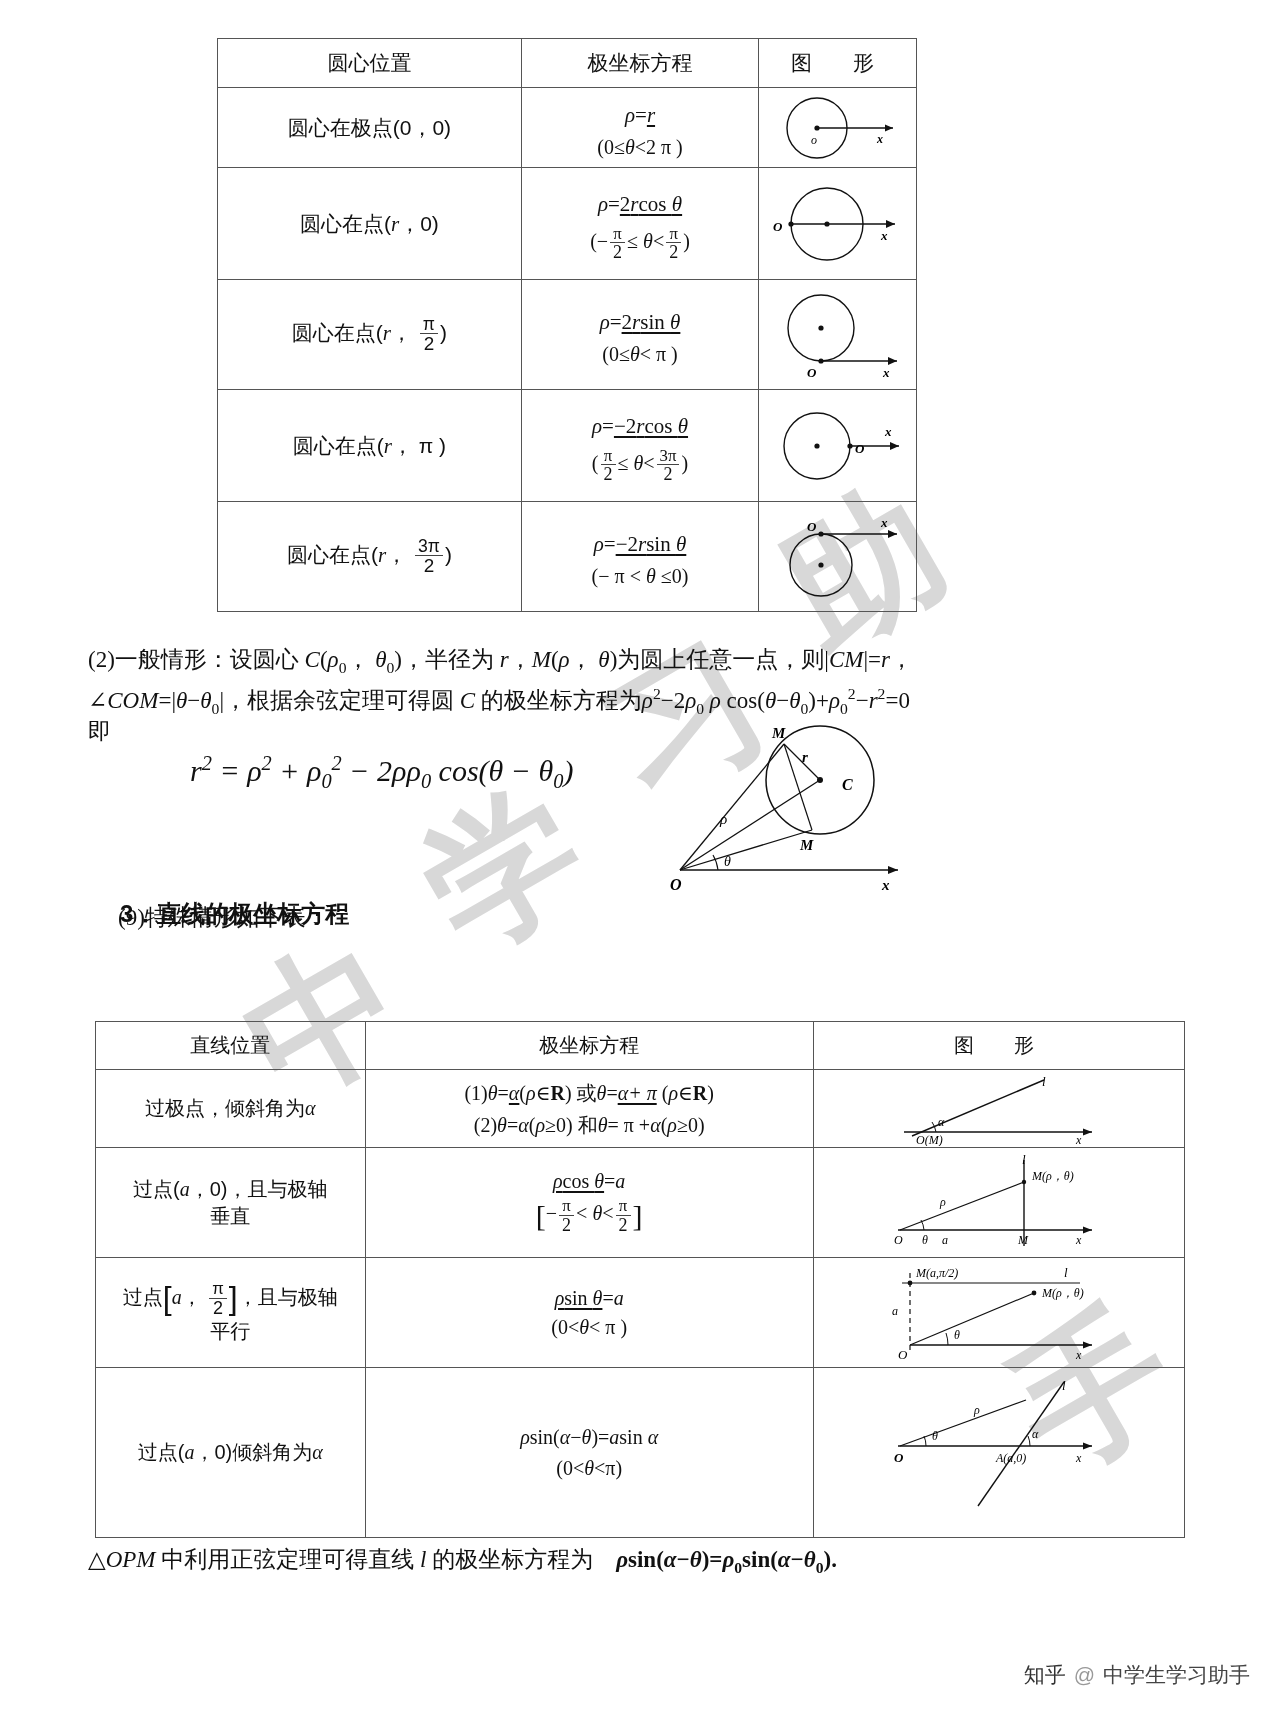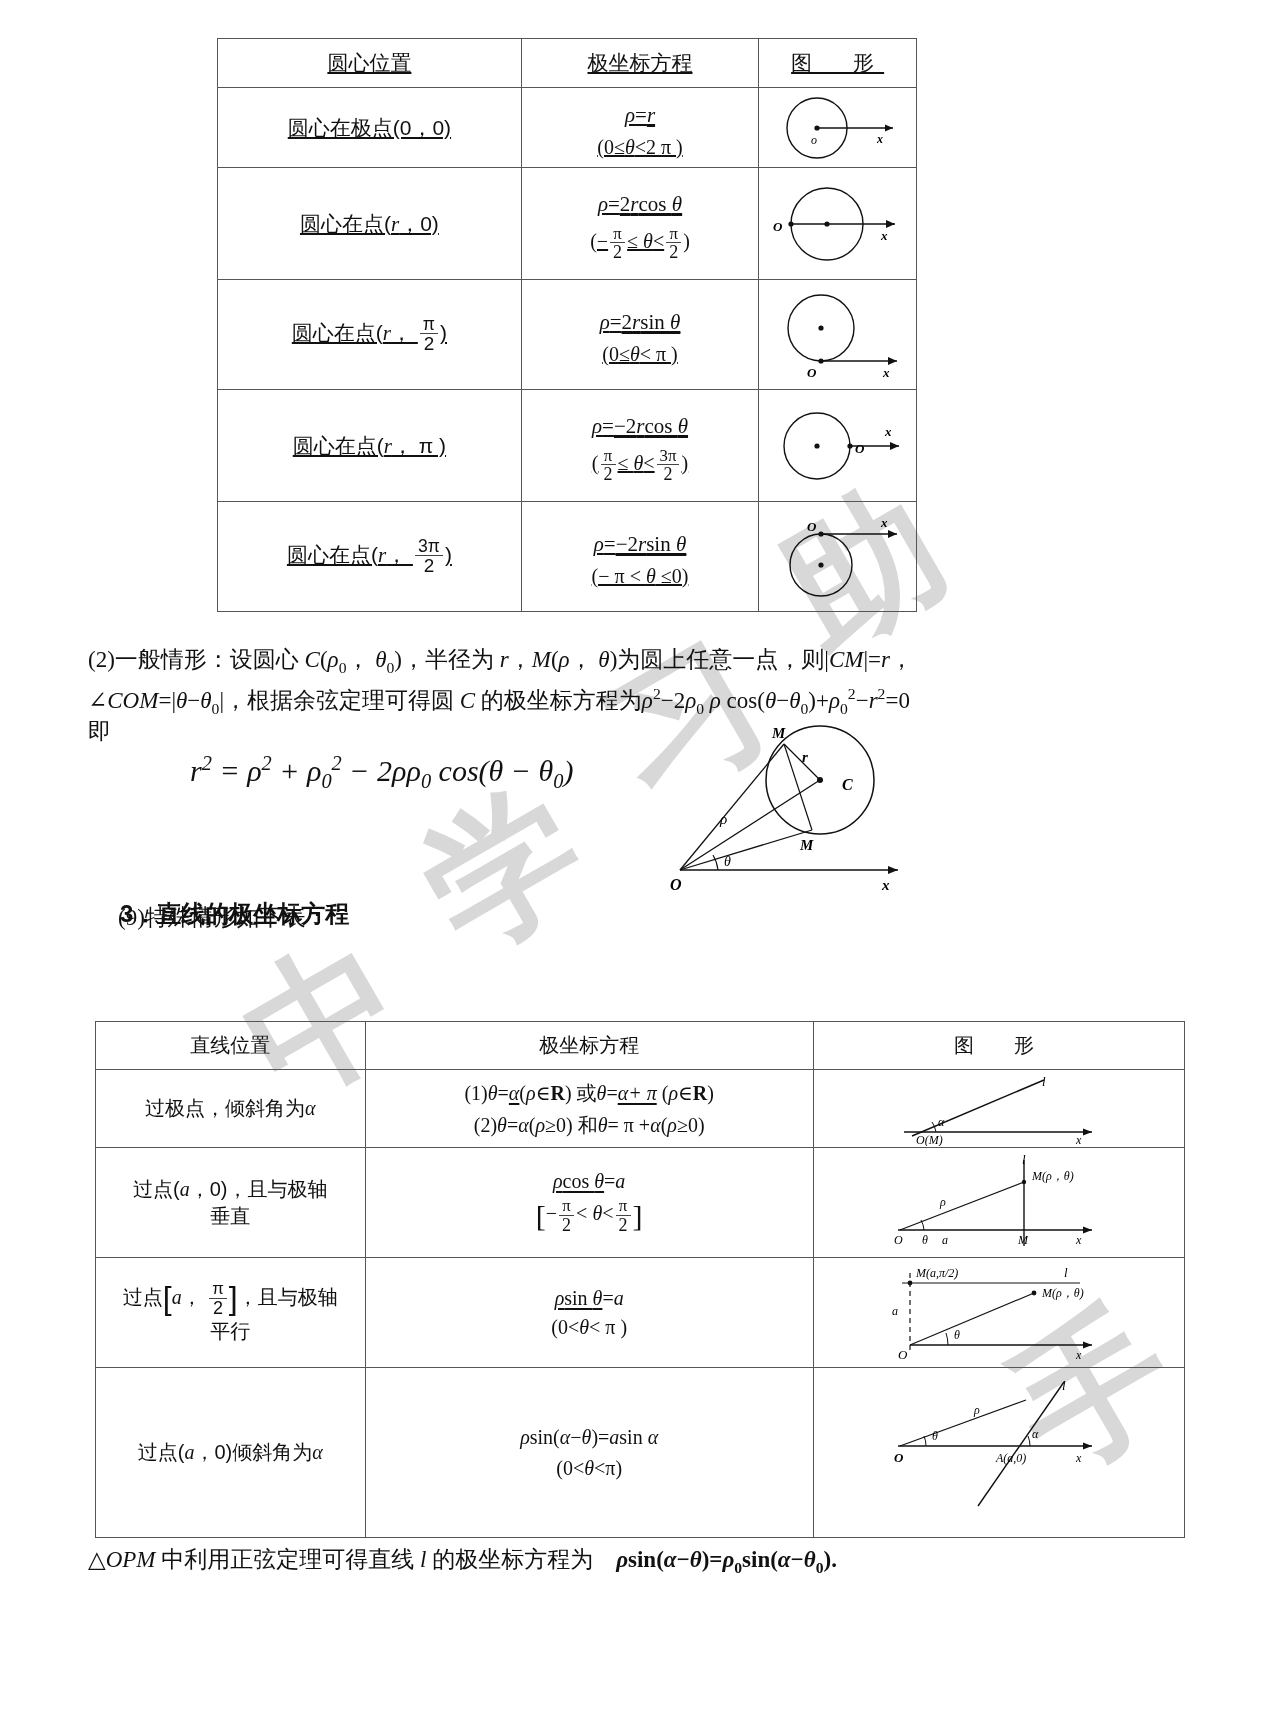--- a/index.html
+++ b/index.html
@@ -34,21 +34,21 @@
     border-collapse:collapse;
     background:transparent;
   }
   table.tbl td,table.tbl th{
     border:1.5px solid #555;
     text-align:center;
     vertical-align:middle;
     font-weight:400;
     background:transparent;
   }
-  .t1{position:absolute;left:217px;top:38px;width:700px;text-decoration:underline;}
+  .t1{position:absolute;left:217px;top:38px;width:700px;}
   .t1 td{font-size:21px;}
   .t1 .c1{width:307px;}
   .t1 .c2{width:238px;}
   .t1 .c3{width:155px;}
 
   .t2{position:absolute;left:95px;top:1021px;width:1090px;border-radius:25px;}
   .t2 td{font-size:20px;}
   .t2 .c1{width:270px;}
   .t2 .c2{width:450px;}
   .t2 .c3{width:370px;}
@@ -446,14 +446,21 @@
       </table>
 
   <div class="p-bottom">
     <div>
       △<span class="it">OPM</span> 中利用正弦定理可得直线 <span class="it">l</span> 的极坐标方程为　<b><span class="it">ρ</span>sin(<span class="it">α</span>−<span class="it">θ</span>)=<span class="it">ρ</span><sub>0</sub>sin(<span class="it">α</span>−<span class="it">θ</span><sub>0</sub>).</b>
     </div>
   </div>
 
   </div>
 
+  <div class="footer">
+    <div class="zhihu">
+      <span class="zh-logo">知乎</span>
+      <span class="zh-sep">@</span>
+      <span>中学生学习助手</span>
+    </div>
+  </div>
 
 </div>
 
 </body></html>

